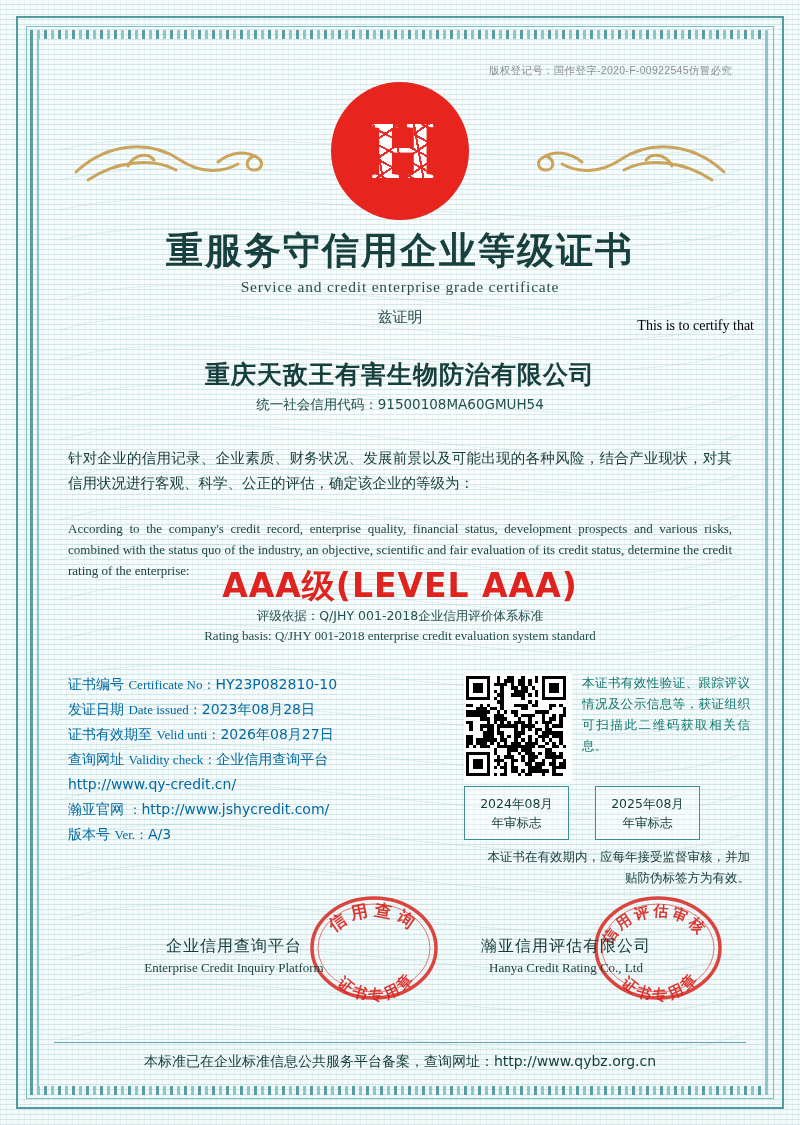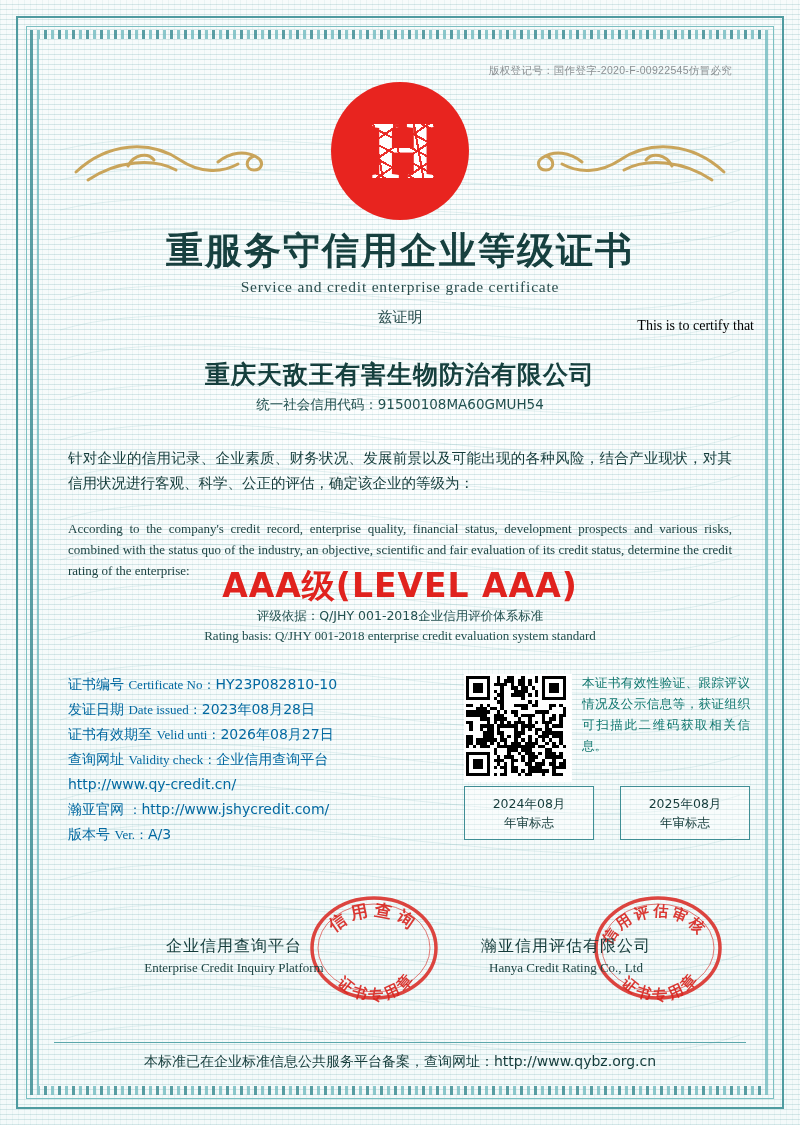--- a/index.html
+++ b/index.html
@@ -268,21 +268,21 @@
     font-size: 12.5px;
     line-height: 21px;
     color: #0f766e;
     text-align: justify;
     font-family: "DejaVu Sans", sans-serif;
   }
   .year-boxes {
     position: absolute;
     top: 740px;
     left: 418px;
-    width: 286px;
+    width: 236px;
     display: flex;
     gap: 26px;
   }
   .year-box {
     flex: 1;
     border: 1px solid #3f8e95;
     height: 52px;
     display: flex;
     flex-direction: column;
     align-items: center;
@@ -903,20 +903,21 @@
         <div class="year-box">
           <div>2024年08月</div>
           <div>年审标志</div>
         </div>
         <div class="year-box">
           <div>2025年08月</div>
           <div>年审标志</div>
         </div>
       </div>
 
+    <div class="seal-note">本证书在有效期内，应每年接受监督审核，并加贴防伪标签方为有效。</div>
 
     <svg class="stamp stamp-left" viewBox="0 0 148 118">
       <defs>
         <path id="arcL" d="M 24 74 A 50 44 0 0 1 124 74"></path>
         <path id="arcL2" d="M 30 76 A 44 38 0 0 0 118 76"></path>
       </defs>
       <ellipse cx="74" cy="62" rx="62" ry="50" fill="none" stroke="#d8251f" stroke-width="3.5" opacity="0.85"></ellipse>
       <ellipse cx="74" cy="62" rx="56" ry="44" fill="none" stroke="#d8251f" stroke-width="1" opacity="0.6"></ellipse>
       <text font-size="17" font-weight="bold" fill="#d8251f" opacity="0.9" font-family="DejaVu Sans, sans-serif" letter-spacing="5">
         <textPath href="#arcL" startOffset="20%">信用查询</textPath>

